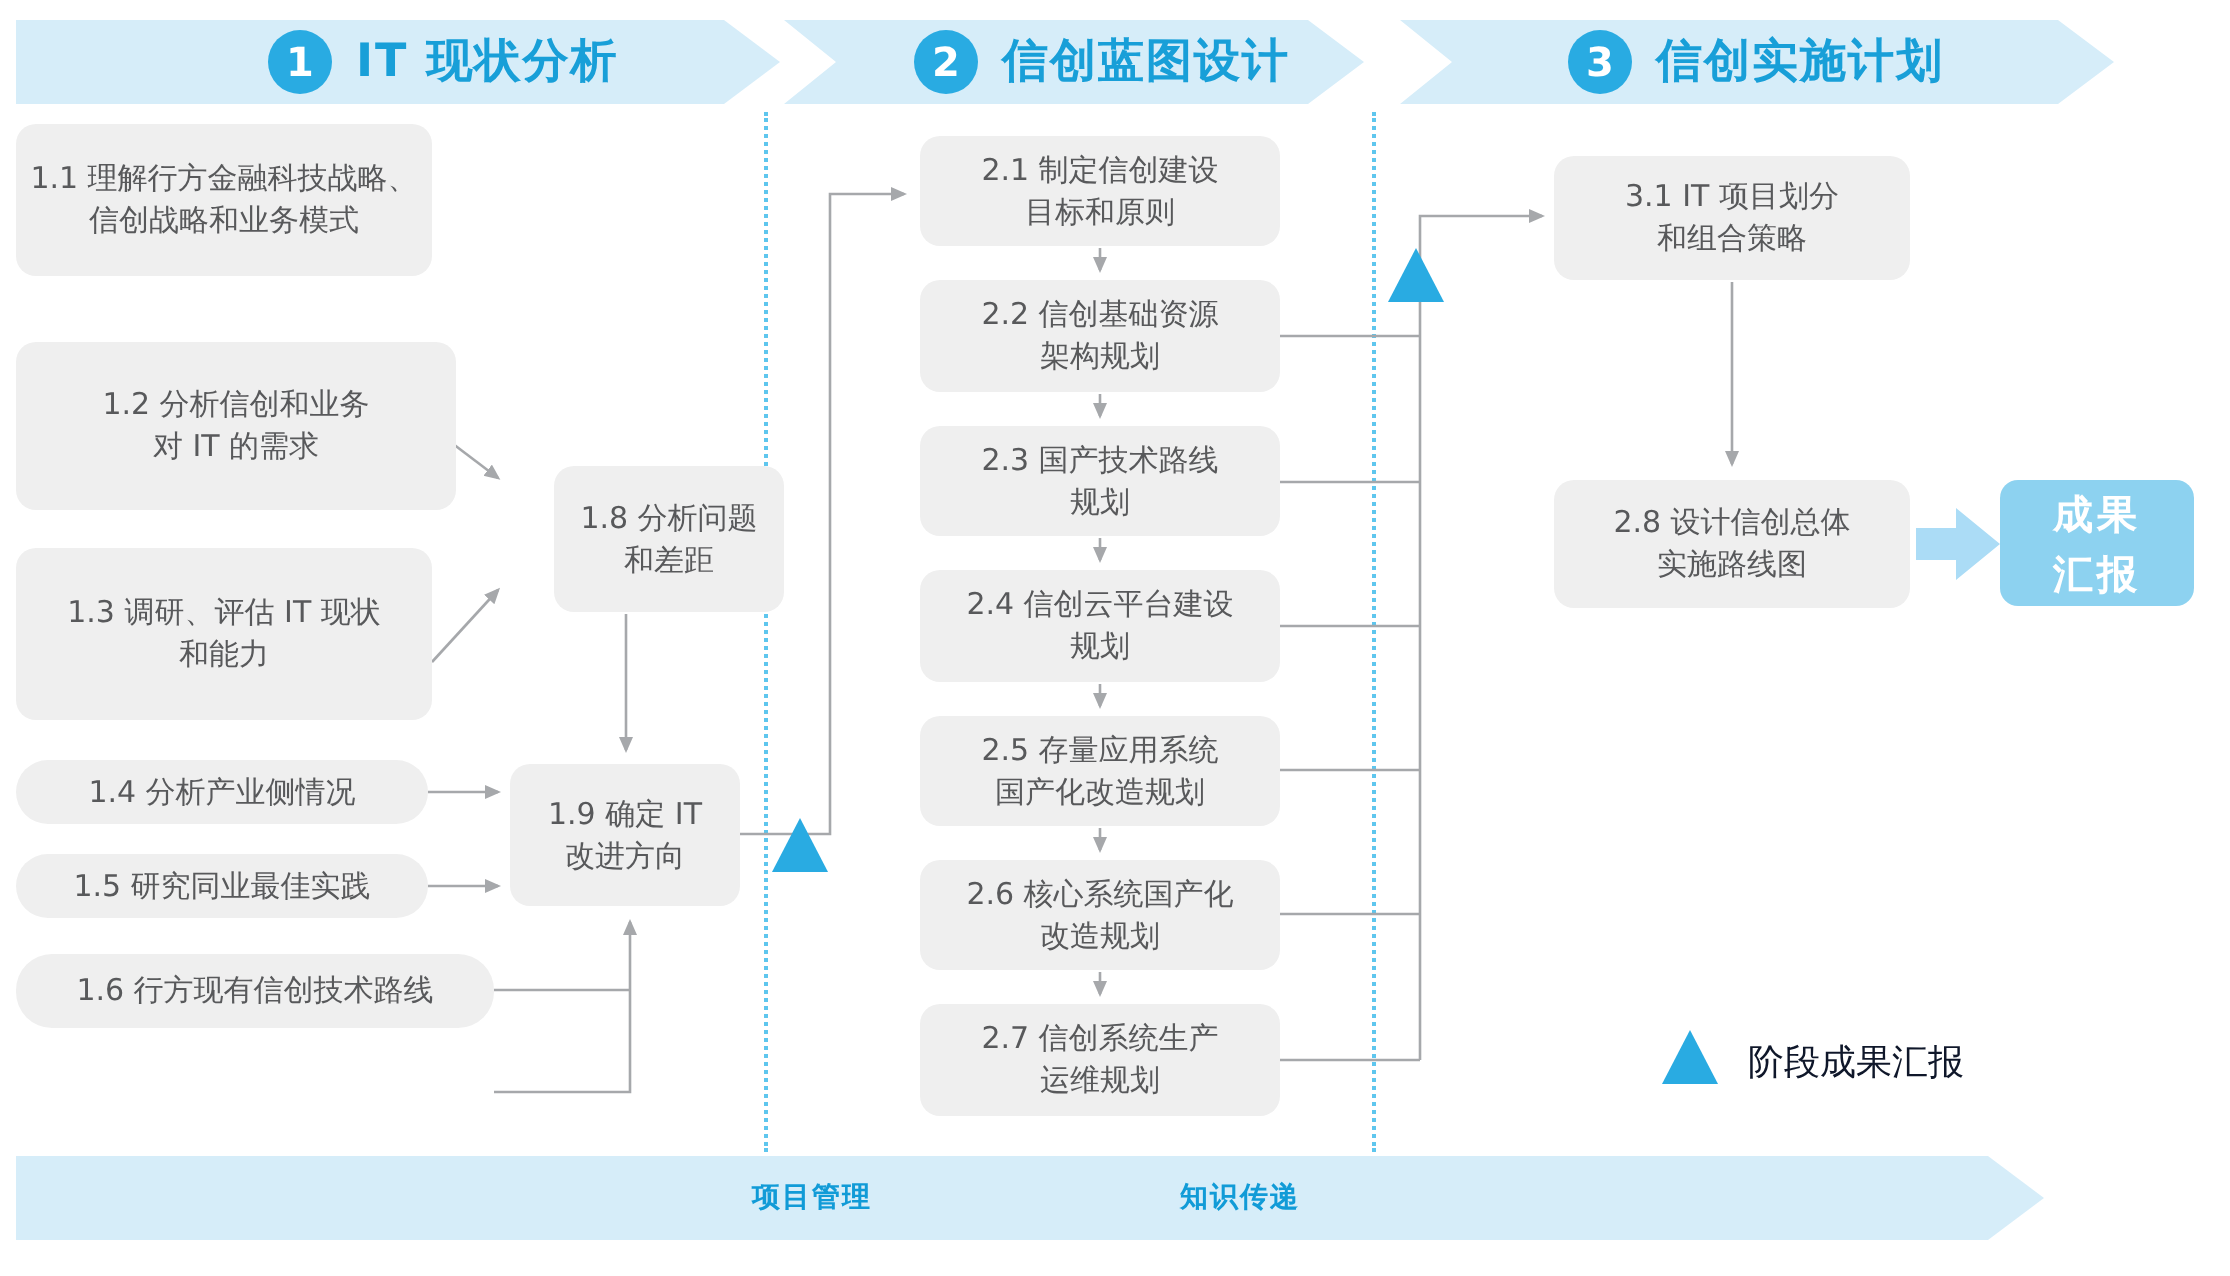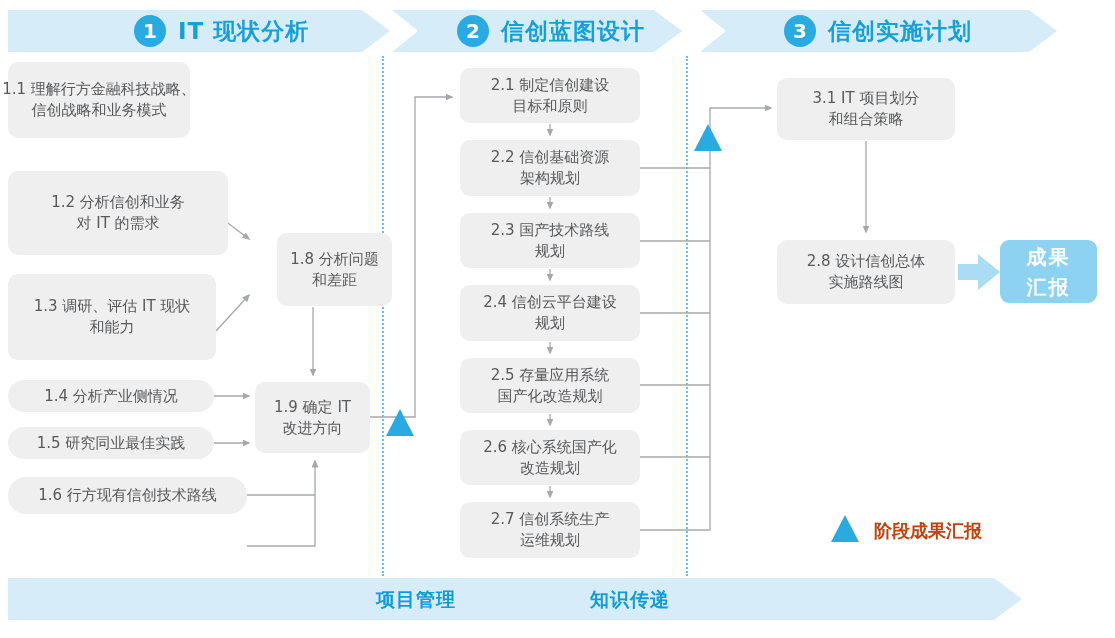--- a/index.html
+++ b/index.html
@@ -27,35 +27,35 @@
   .pill{border-radius:18px;}
   
   .sep{position:absolute;top:56px;height:520px;width:0;border-left:2px dotted #5ec6ee;}
   
   .tri{
     position:absolute;width:0;height:0;
     border-left:14px solid transparent;border-right:14px solid transparent;
     border-bottom:27px solid #29abe2;
   }
   
-  .legend-label{position:absolute;color:#c2410c;font-weight:bold;font-size:18px;white-space:nowrap;}
+  .legend-label{position:absolute;color:#0f172a;font-weight:normal;font-size:18px;white-space:nowrap;}
   
   .result{
     position:absolute;left:1000px;top:240px;width:97px;height:63px;border-radius:9px;
     background:#8dd2f0;color:#ffffff;font-weight:bold;font-size:20px;letter-spacing:2px;
     line-height:1.5;display:flex;flex-direction:column;align-items:center;justify-content:center;
   }
   .fat-arrow{
     position:absolute;left:958px;top:254px;width:42px;height:36px;background:#abdcf6;
     clip-path:polygon(0 10px,20px 10px,20px 0,42px 18px,20px 36px,20px 26px,0 26px);
   }
   
   .flabel{
     position:absolute;top:0;height:42px;line-height:42px;color:#119bd7;
-    font-weight:bold;font-size:19px;letter-spacing:1px;white-space:nowrap;
+    font-weight:bold;font-size:14px;letter-spacing:1px;white-space:nowrap;
   }
   svg.conn{position:absolute;left:0;top:0;}
 </style>
 </head>
 <body>
 
 <div id="canvas">
 
   <div class="banner" style="left:8px;width:382px;clip-path:polygon(0 0,354px 0,382px 21px,354px 42px,0 42px);">
     <div class="circle" style="left:126px;">1</div>
@@ -106,21 +106,21 @@
       <path d="M640,313 L710,313"></path>
       <path d="M640,385 L710,385"></path>
       <path d="M640,457 L710,457"></path>
       <path d="M640,530 L710,530"></path>
       <path d="M710,530 L710,108 L771,108" marker-end="url(#arr)"></path>
 
       <path d="M866,141 L866,232" marker-end="url(#arr)"></path>
     </g>
   </svg>
 
-  <div class="box" style="left:8px;top:62px;width:182px;height:76px;">
+  <div class="box" style="left:8px;top:62px;width:208px;height:76px;">
     <span>1.1 理解行方金融科技战略、</span>
     <span>信创战略和业务模式</span>
   </div>
   <div class="box" style="left:8px;top:171px;width:220px;height:84px;">
     <span>1.2 分析信创和业务</span>
     <span>对 IT 的需求</span>
   </div>
   <div class="box" style="left:8px;top:274px;width:208px;height:86px;">
     <span>1.3 调研、评估 IT 现状</span>
     <span>和能力</span>

